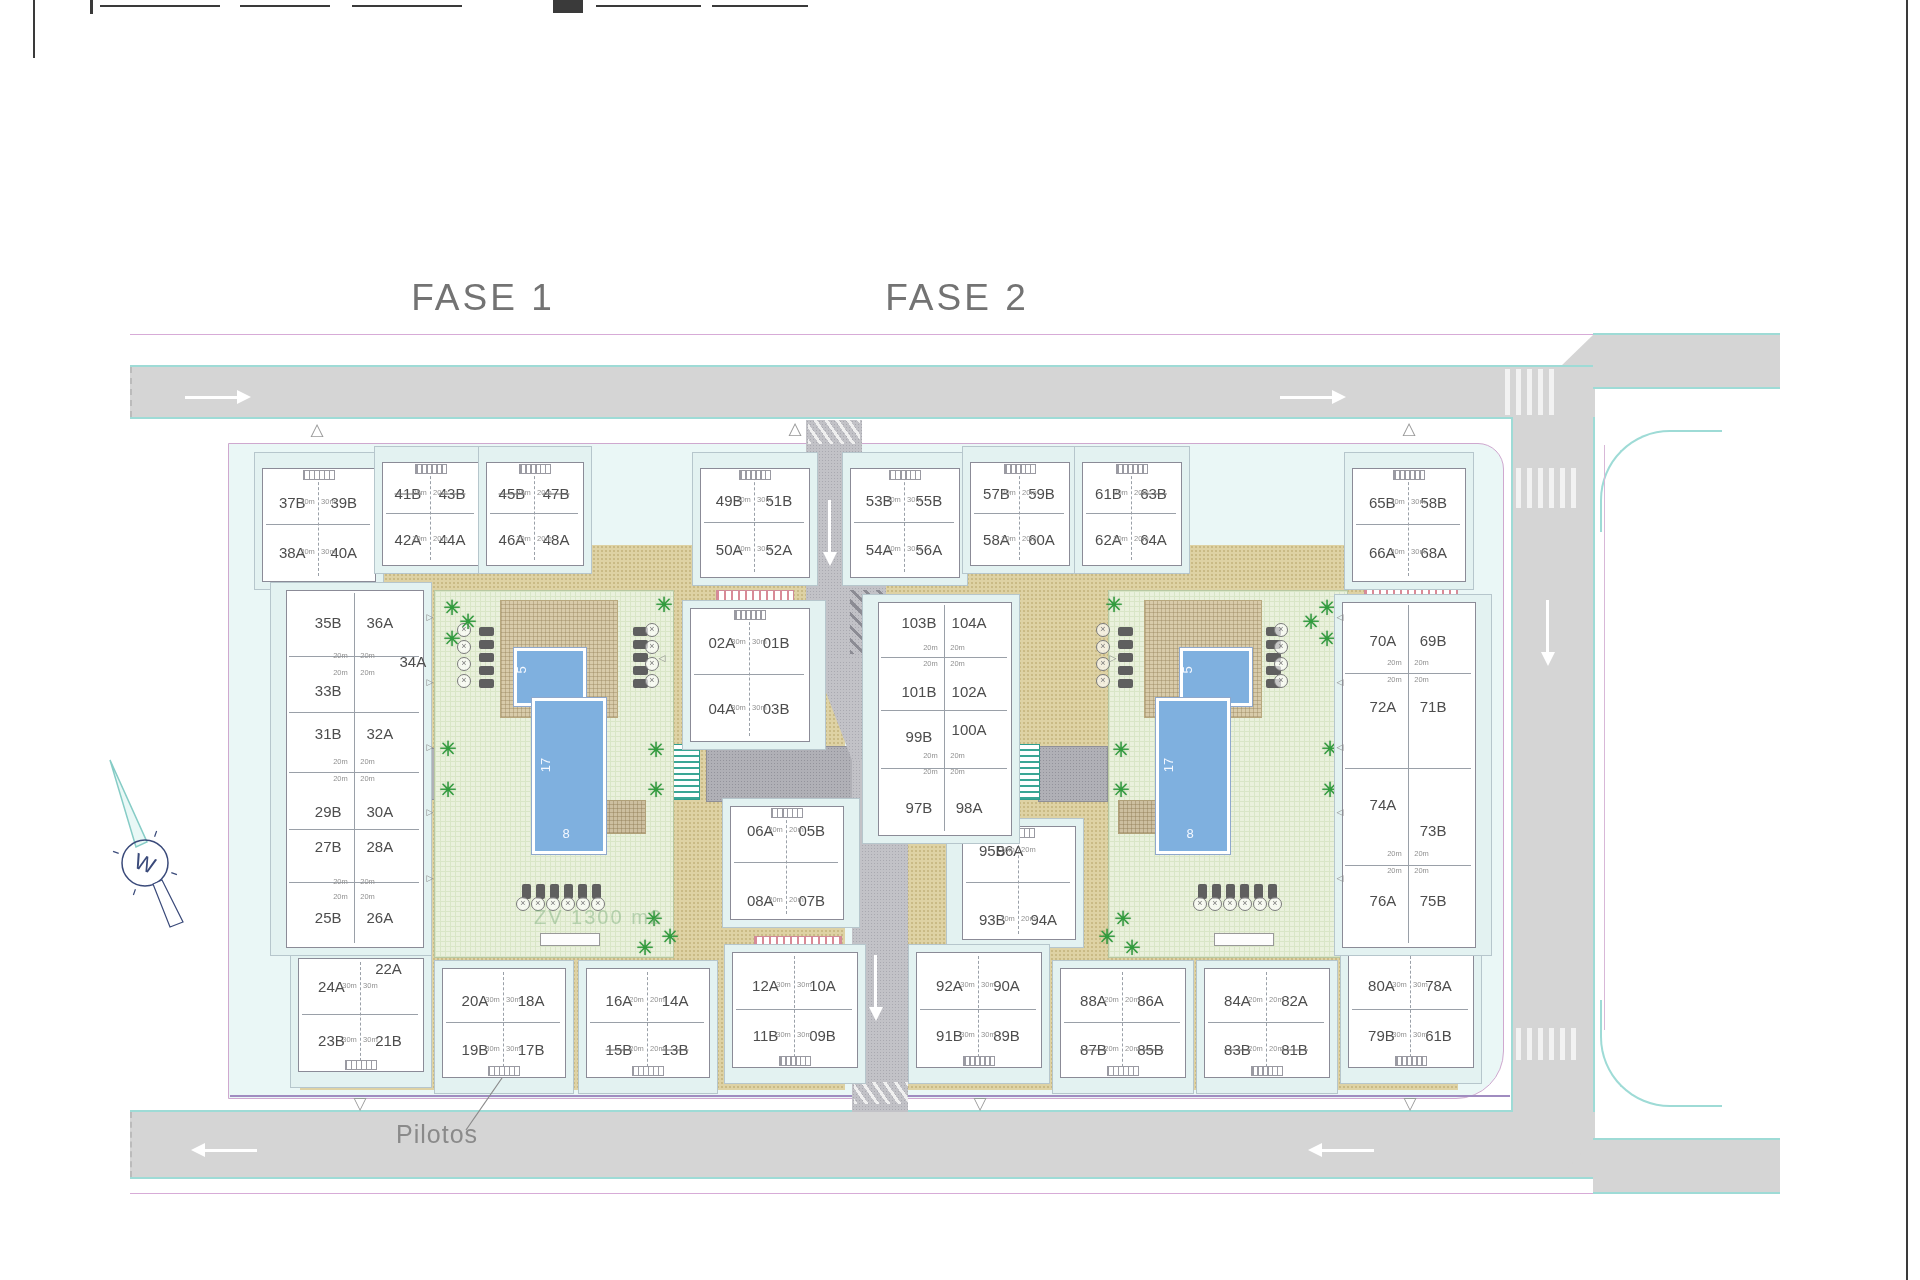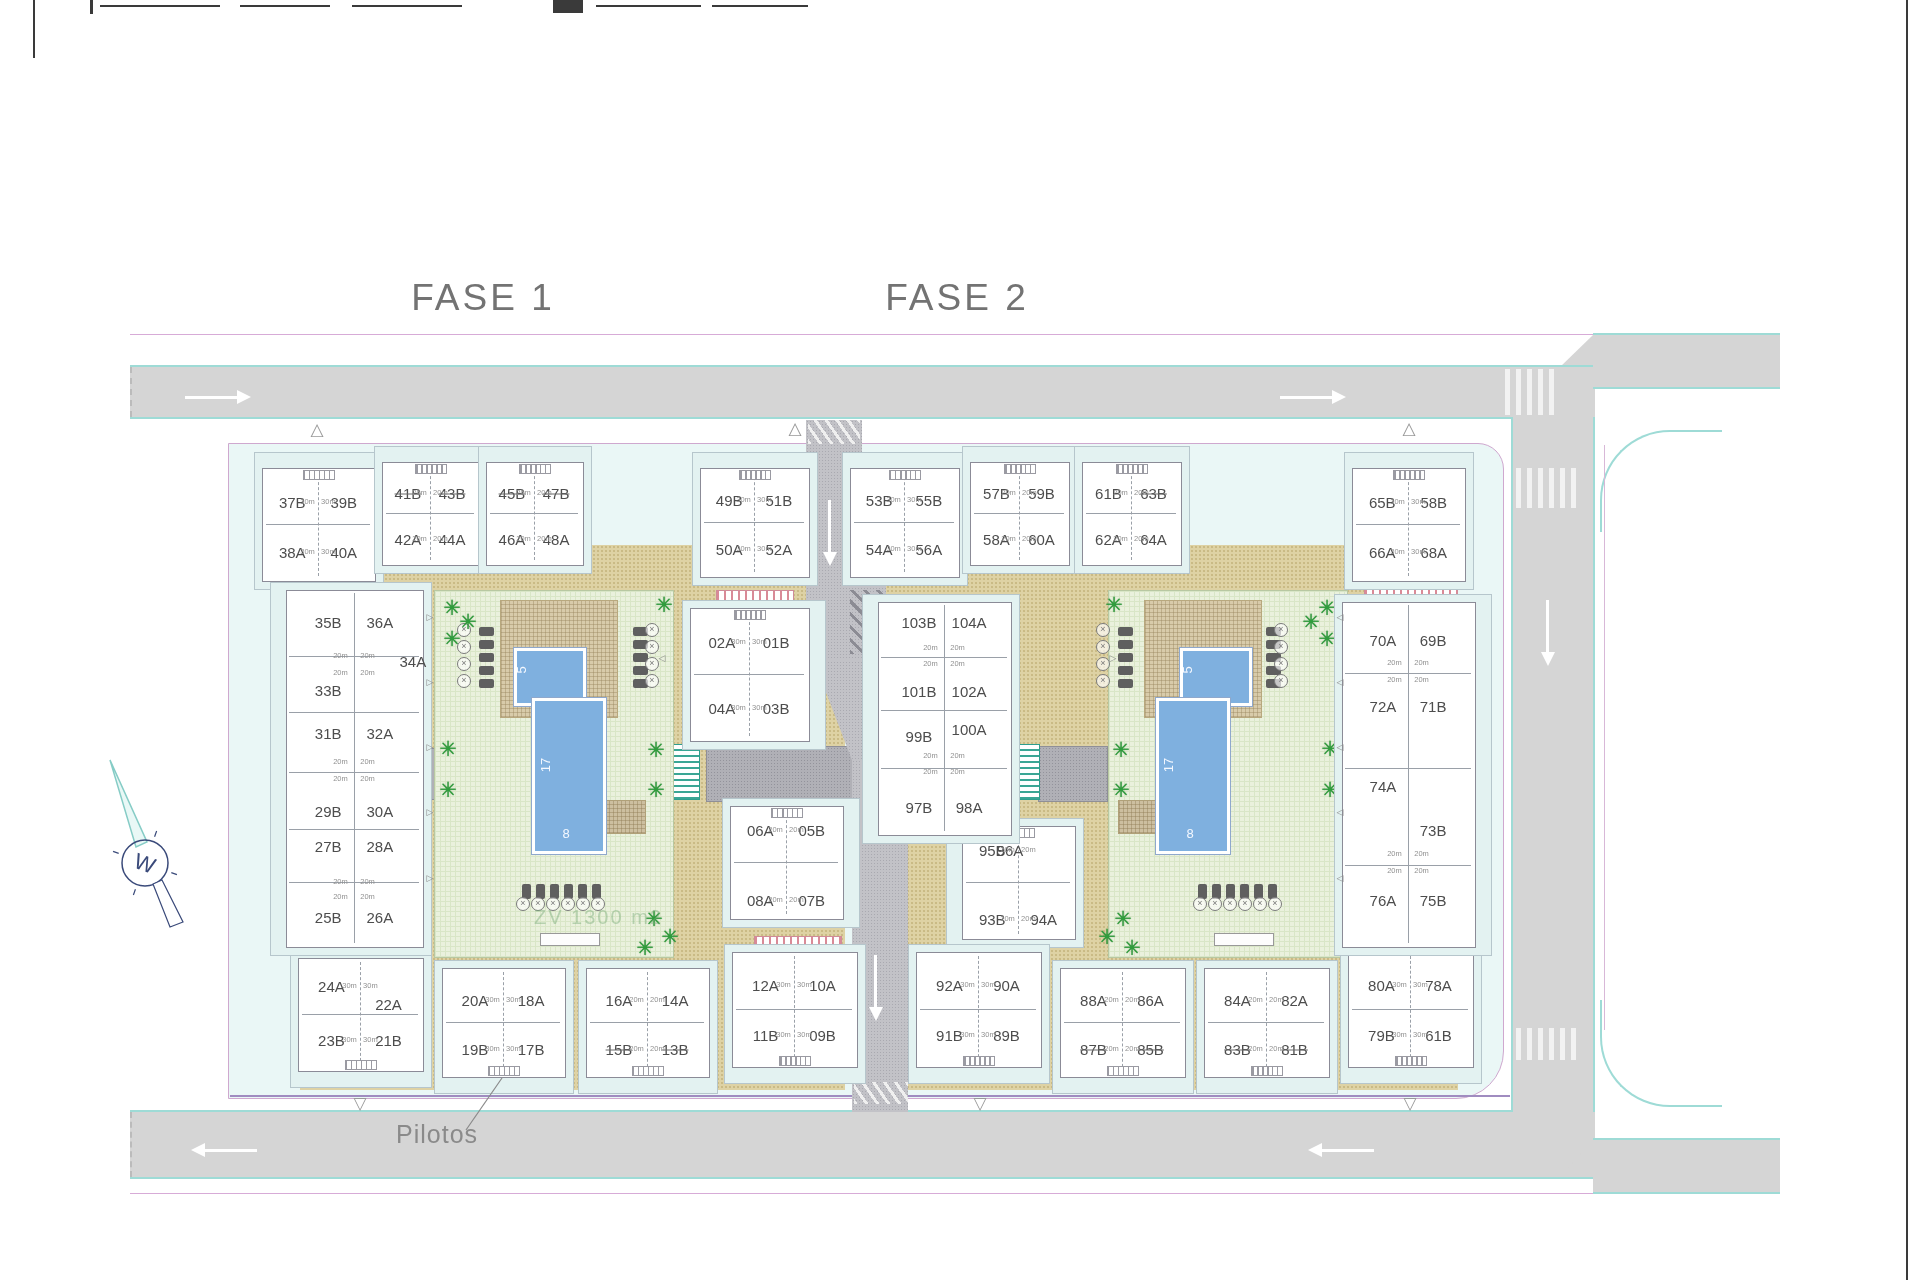--- a/index.html
+++ b/index.html
@@ -329,21 +329,21 @@
       <div class="abs ulabel" style="left: 992.24px; top: 918.96px;">93B</div>
       <div class="abs ulabel" style="left: 1043.76px; top: 918.96px;">94A</div>
       <div class="abs alabel" style="left: 1018px; top: 849.52px;">20m   20m</div>
       <div class="abs alabel" style="left: 1018px; top: 918.96px;">20m   20m</div>
       <div class="abs pad" style="left: 290px; top: 950px; width: 140px; height: 136px;"></div>
       <div class="abs bldg" style="left: 298px; top: 958px; width: 124px; height: 112px;"></div>
       <div class="abs vline" style="left: 360px; top: 962px; height: 104px;"></div>
       <div class="abs hline" style="left: 302px; top: 1014px; width: 116px;"></div>
       <div class="abs stair" style="left: 345px; top: 1060px; width: 30px; height: 8px;"></div>
       <div class="abs ulabel" style="left: 331.48px; top: 986px;">24A</div>
-      <div class="abs ulabel" style="left: 388.52px; top: 1004px;">22A</div>
+      <div class="abs ulabel" style="left: 388.52px; top: 968px;">22A</div>
       <div class="abs ulabel" style="left: 331.48px; top: 1039.76px;">23B</div>
       <div class="abs ulabel" style="left: 388.52px; top: 1039.76px;">21B</div>
       <div class="abs alabel" style="left: 360px; top: 986px;">30m   30m</div>
       <div class="abs alabel" style="left: 360px; top: 1039.76px;">30m   30m</div>
       <div class="abs pad" style="left: 434px; top: 960px; width: 138px; height: 132px;"></div>
       <div class="abs bldg" style="left: 442px; top: 968px; width: 122px; height: 108px;"></div>
       <div class="abs vline" style="left: 503px; top: 972px; height: 100px;"></div>
       <div class="abs hline" style="left: 446px; top: 1022px; width: 114px;"></div>
       <div class="abs stair" style="left: 488px; top: 1066px; width: 30px; height: 8px;"></div>
       <div class="abs ulabel" style="left: 474.94px; top: 1000.4px;">20A</div>
@@ -465,21 +465,21 @@
       <div class="abs pad" style="left: 1334px; top: 594px; width: 156px; height: 360px;"></div>
       <div class="abs bldg" style="left: 1342px; top: 602px; width: 132px; height: 344px;"></div>
       <div class="abs vsolid" style="left: 1408px; top: 605px; height: 338px;"></div>
       <div class="abs hline" style="left: 1345px; top: 673px; width: 126px;"></div>
       <div class="abs hline" style="left: 1345px; top: 768px; width: 126px;"></div>
       <div class="abs hline" style="left: 1345px; top: 865px; width: 126px;"></div>
       <div class="abs ulabel" style="left: 1382.92px; top: 640px;">70A</div>
       <div class="abs ulabel" style="left: 1433.08px; top: 640px;">69B</div>
       <div class="abs ulabel" style="left: 1382.92px; top: 706px;">72A</div>
       <div class="abs ulabel" style="left: 1433.08px; top: 706px;">71B</div>
-      <div class="abs ulabel" style="left: 1382.92px; top: 786px;">74A</div>
+      <div class="abs ulabel" style="left: 1382.92px; top: 804px;">74A</div>
       <div class="abs ulabel" style="left: 1433.08px; top: 830px;">73B</div>
       <div class="abs ulabel" style="left: 1382.92px; top: 900px;">76A</div>
       <div class="abs ulabel" style="left: 1433.08px; top: 900px;">75B</div>
       <div class="abs alabel" style="left: 1408px; top: 663px;">20m      20m</div>
       <div class="abs alabel" style="left: 1408px; top: 680px;">20m      20m</div>
       <div class="abs alabel" style="left: 1408px; top: 854px;">20m      20m</div>
       <div class="abs alabel" style="left: 1408px; top: 871px;">20m      20m</div>
       <div class="abs arrline" style="left: 185px; top: 396px; width: 52px; height: 3px;"></div>
       <div class="abs " style="left: 237px; top: 390px; width: 0px; height: 0px; border-top: 7px solid transparent; border-bottom: 7px solid transparent; border-left: 14px solid rgb(255, 255, 255);"></div>
       <div class="abs arrline" style="left: 1280px; top: 396px; width: 52px; height: 3px;"></div>

